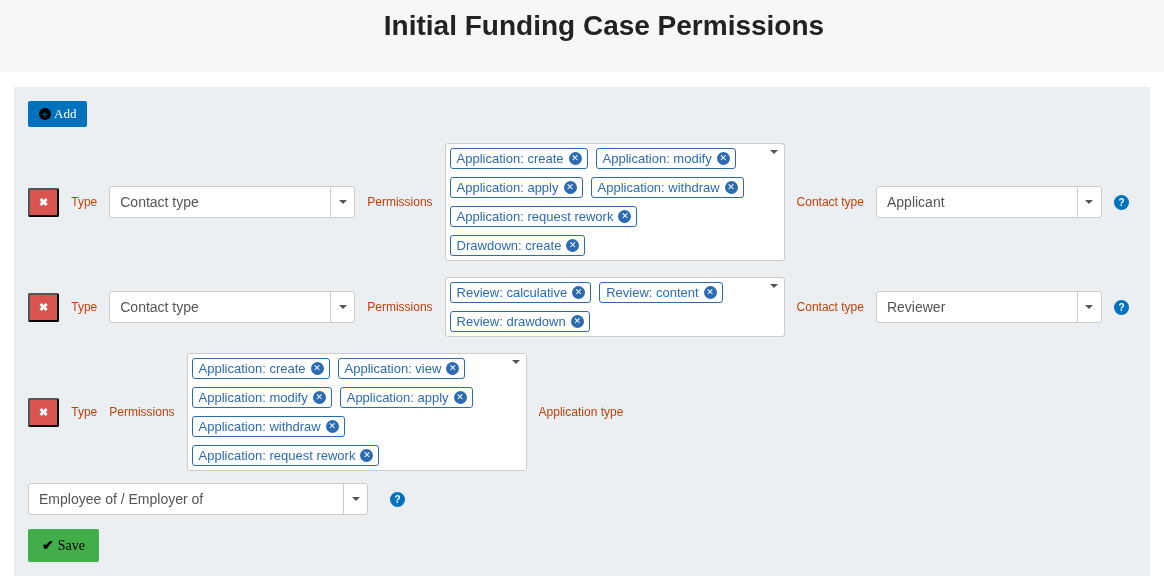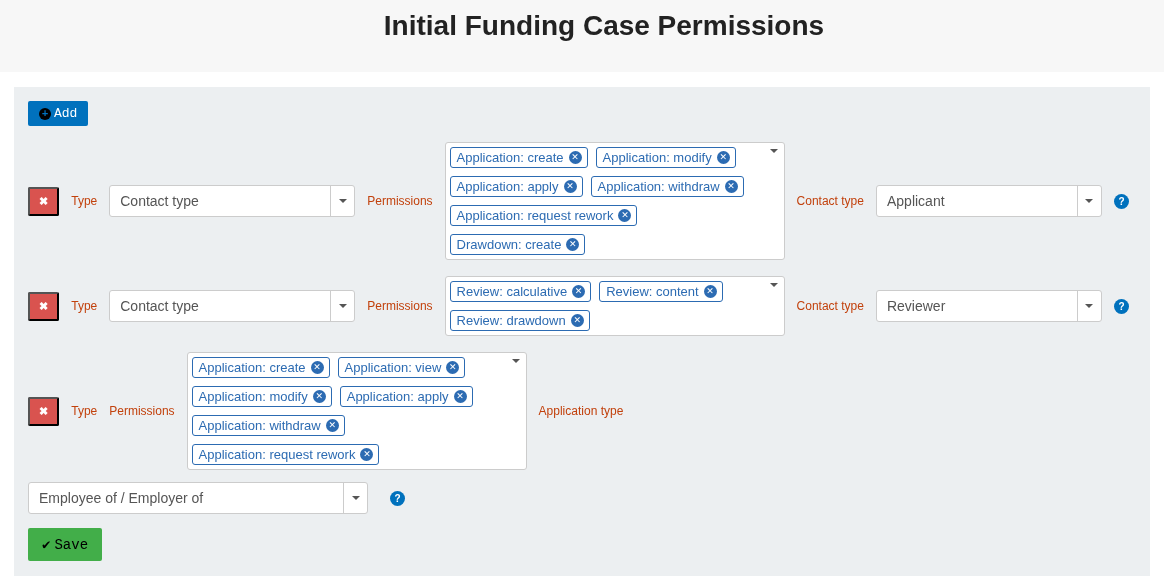--- a/index.html
+++ b/index.html
@@ -27,21 +27,21 @@
     padding: 14px 14px 20px 14px;
   }
   .btn {
     display: inline-flex;
     align-items: center;
     border: none;
     padding: 5px 11px;
     font-size: 13px;
     cursor: pointer;
     border-radius: 2px;
-    font-family: Liberation Mono, monospace;
+    font-family: Liberation Serif, serif;
   }
   .btn-add {
     background: #0071bd;
     color: #fff;
   }
   .btn-save {
     background: #42ae49;
     color: #000;
     padding: 8px 14px;
     font-size: 14px;

